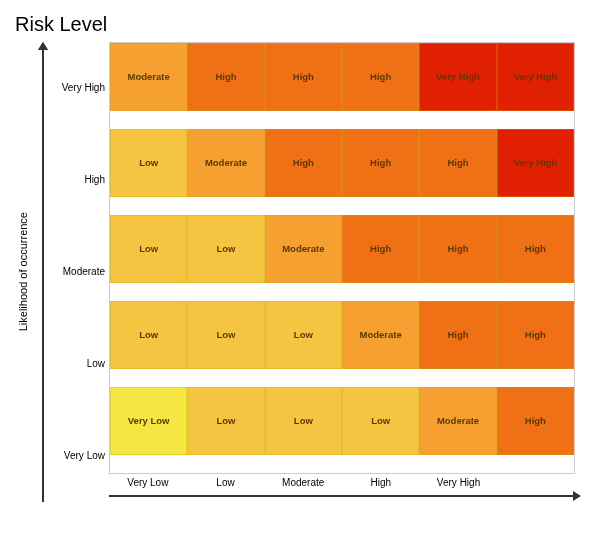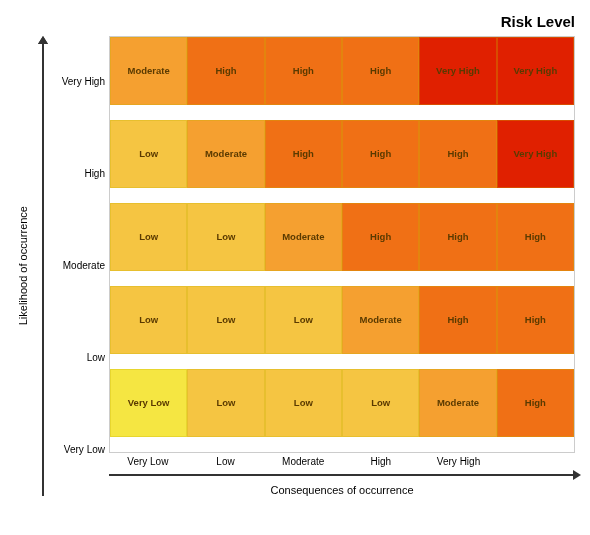--- a/index.html
+++ b/index.html
@@ -11,23 +11,23 @@
       display: flex;
       align-items: center;
       justify-content: center;
     }
     .outer {
       position: relative;
       width: 560px;
       height: 510px;
     }
     .chart-title {
-      text-align: right;
-      font-size: 15px;
-      font-weight: bold;
+      text-align: left;
+      font-size: 20px;
+      font-weight: normal;
       margin-bottom: 6px;
     }
     .y-labels-col {
       display: flex;
       flex-direction: column;
       justify-content: space-around;
       align-items: flex-end;
       width: 62px;
       padding-right: 4px;
       position: relative;
@@ -161,16 +161,15 @@
           <div style="flex: 1 1 0%; text-align: center; font-size: 10px;">High</div>
           <div style="flex: 1 1 0%; text-align: center; font-size: 10px;">Very High</div>
           <div style="flex: 1 1 0%; text-align: center; font-size: 10px;"></div>
         </div>
 
       <div style="display:flex; align-items:center; margin-top:2px; height:12px;">
         <div style="height:2px; background:#333; flex:1; position:relative;">
           <div style="position:absolute; right:-6px; top:-4px; width:0; height:0; border-top:5px solid transparent; border-bottom:5px solid transparent; border-left:8px solid #333;"></div>
         </div>
       </div>
-      <div style="text-align:center; font-size:11px; margin-top:3px;">Consequences of occurrence</div>
     </div>
   </div>
 </div>
 
 </body></html>

